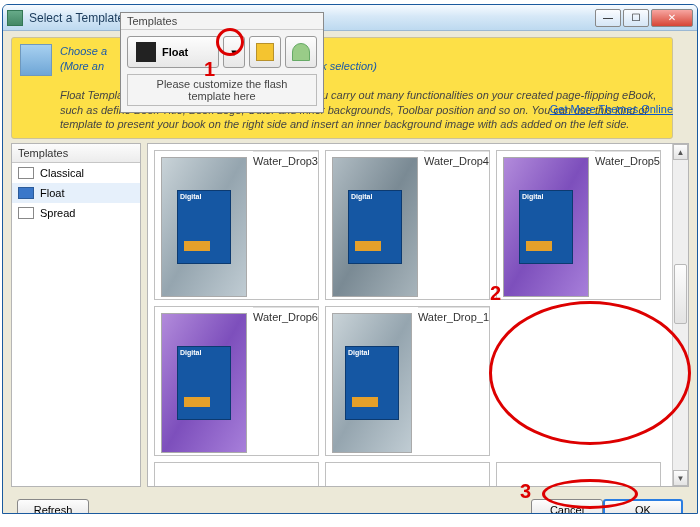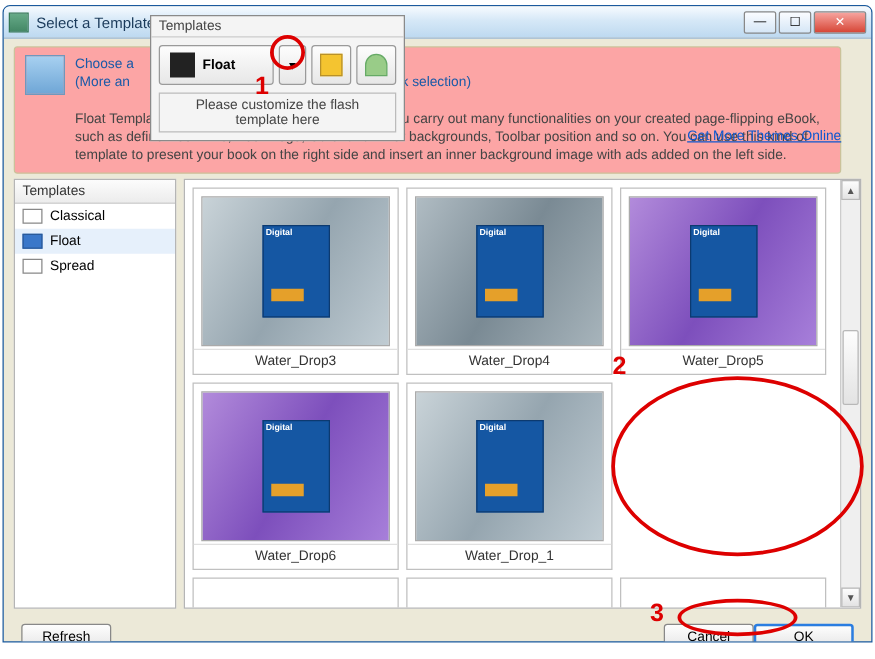--- a/index.html
+++ b/index.html
@@ -7,37 +7,37 @@
 
 .window { width: 696px; height: 510px; margin: 4px 2px; border: 1px solid #1a5a9e; border-radius: 6px 6px 0 0; overflow: hidden; background: #ece9d8; position: relative; }
 .titlebar { height: 26px; background: linear-gradient(#f7fbff,#d6e8f7 45%,#bdd9f0); display: flex; align-items: center; padding: 0 4px; border-bottom: 1px solid #9bb8d3; }
 .titlebar .ticon { width: 16px; height: 16px; background: linear-gradient(#6a8,#486); margin-right: 6px; border: 1px solid #375; }
 .titlebar .title { flex: 1; color: #1a3a5a; font-size: 12px; }
 .winbtn { width: 26px; height: 18px; margin-left: 2px; border: 1px solid #888; border-radius: 2px; display: flex; align-items: center; justify-content: center; font-size: 10px; }
 .min { background: linear-gradient(#fafcff,#d5e6f6); }
 .max { background: linear-gradient(#fafcff,#d5e6f6); }
 .close { background: linear-gradient(#f7a5a0,#d64535); color: #fff; width: 42px; }
 
-.intro { margin: 6px 24px 4px 8px; background: #fca5a5; border: 1px solid #cbc29a; border-radius: 3px; padding: 6px 8px; display: flex; gap: 8px; }
+.intro { margin: 6px 24px 4px 8px; background: #fde047; border: 1px solid #cbc29a; border-radius: 3px; padding: 6px 8px; display: flex; gap: 8px; font-style: italic; }
 .intro .bigicon { width: 32px; height: 32px; background: linear-gradient(#a7d0f0,#6fa6d6); border: 1px solid #6f98bd; flex-shrink: 0; }
 .intro .txt { color: #444; line-height: 1.35; }
 .link { color: #0b57d0; text-decoration: underline; position: absolute; right: 24px; top: 98px; }
 
 .body { display: flex; padding: 0 8px 8px 8px; gap: 6px; height: 352px; }
 .sidebar { width: 130px; border: 1px solid #b5b5b5; background: #fff; }
 .sidebar .sh { padding: 3px 6px; background: linear-gradient(#fcfcfc,#ececec); border-bottom: 1px solid #c6c6c6; color: #333; }
 .sitem { padding: 4px 6px; display: flex; gap: 6px; align-items: center; cursor: pointer; }
 .sitem.sel { background: #e6f0fb; }
 .sitem .sicon { width: 16px; height: 12px; background: #3a77c9; border: 1px solid #2a5a99; }
 .sitem .sicon.cls { background: #fff; border: 1px solid #888; }
 .sitem .sicon.spr { background: #fff; border: 1px solid #888; position: relative; }
 
 .grid { flex: 1; border: 1px solid #b5b5b5; background: #fff; padding: 6px; overflow: hidden; position: relative; }
 .grow { display: flex; gap: 6px; }
-.cell { width: 165px; height: 150px; border: 1px solid #c0c0c0; display: flex; flex-direction: column; }
+.cell { width: 165px; height: 150px; border: 1px solid #c0c0c0; display: flex; flex-direction: row; }
 .thumb { flex: 1; margin: 6px 6px 2px 6px; border: 1px solid #aaa; background: #888; display: flex; align-items: center; justify-content: center; overflow: hidden; position: relative; }
 .thumb.water { background: linear-gradient(120deg,#c9d3d8,#95a5af,#c0ccd3); }
 .thumb.water2 { background: linear-gradient(120deg,#b0bcc3,#7a8a94,#a7b4bb); }
 .thumb.purple { background: linear-gradient(120deg,#b28bdb,#7d4fbc,#a77fda); }
 .thumb.wed { background: linear-gradient(120deg,#f7a3a3,#eb6b6b,#f0a0a0); }
 .mag { width: 54px; height: 74px; background: #1557a3; border: 1px solid #0c3a70; color: #fff; font-size: 6px; padding: 2px; position: relative; }
 .mag::before { content:"Digital"; position:absolute; top:2px; left:2px; font-size:7px; font-weight:bold; }
 .mag::after { content:""; position:absolute; bottom:12px; left:6px; width:26px; height:10px; background:#e5a02a; }
 .mag.biz { background: #d23; border-color:#a12; }
 .mag.biz::before { content:"BusinessWeek"; font-size:6px; }

